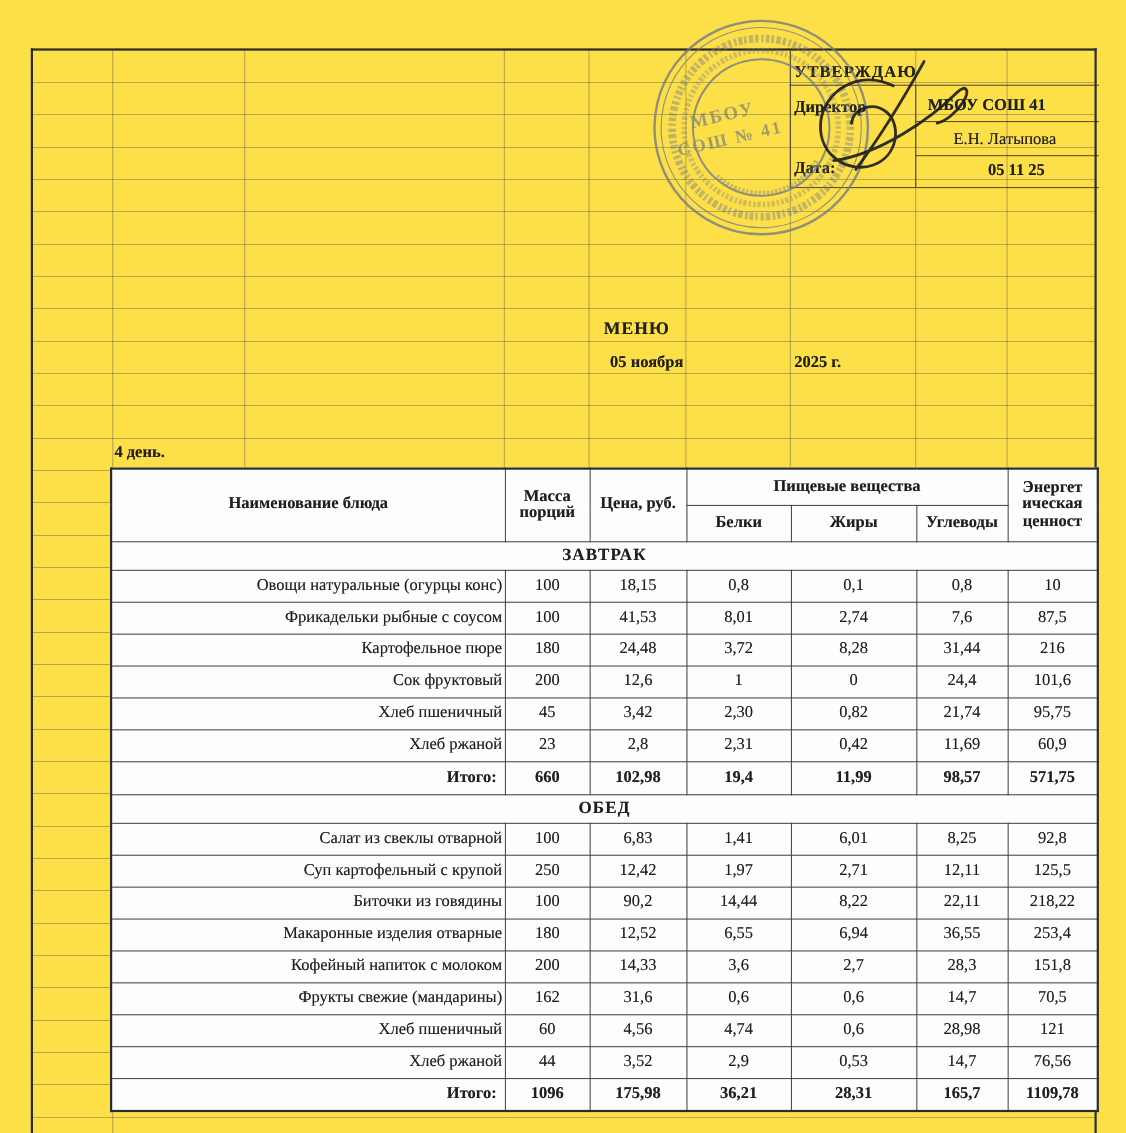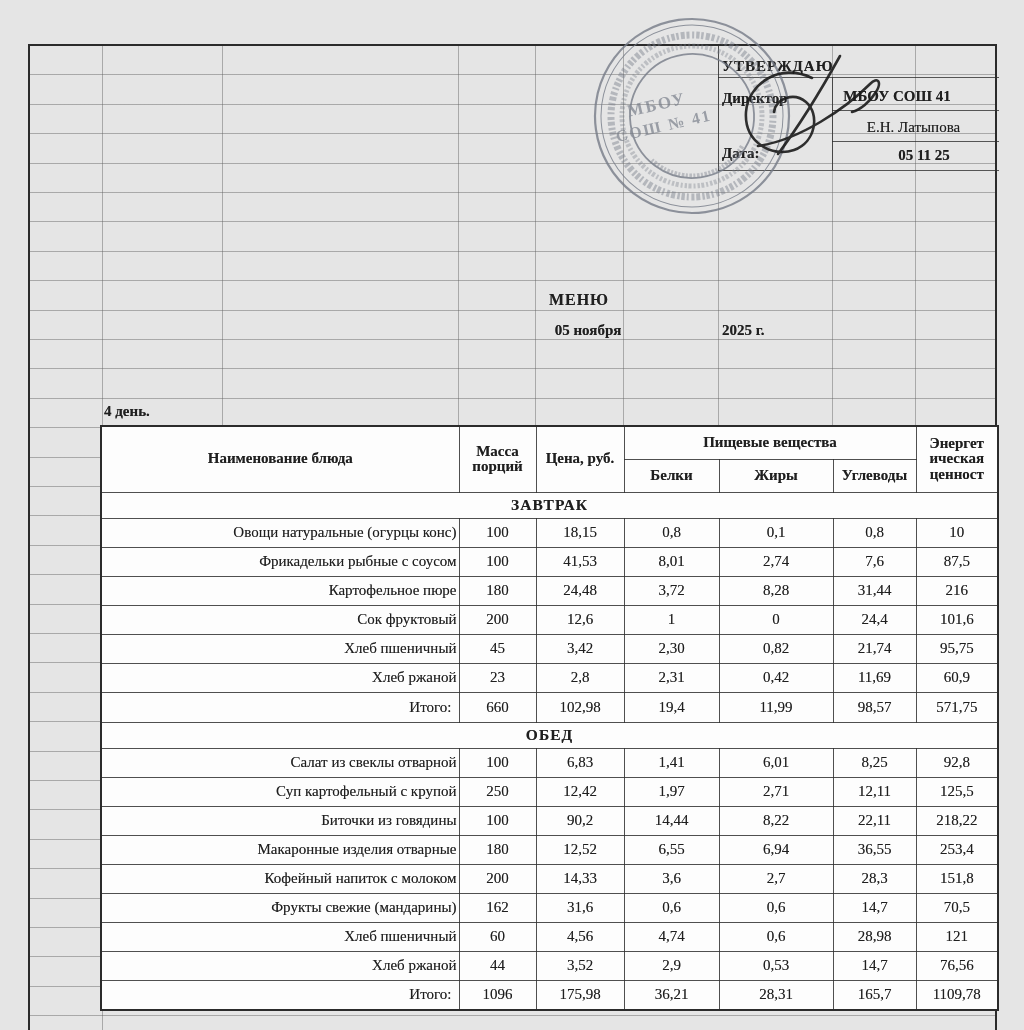--- a/index.html
+++ b/index.html
@@ -1,19 +1,19 @@
 <!DOCTYPE html>
 <html><head>
 <meta charset="utf-8">
 <style>
   * { box-sizing: border-box; }
   html,body { margin:0; padding:0; background:#ffffff; }
   .page {
     position:relative; width:1024px; height:1030px; overflow:hidden;
-    background:#e5e5e5; color:#1f1f1f;
+    background:#fde047; color:#1f1f1f;
     font-family:"Liberation Serif", serif;
     filter: blur(0.3px);
   }
   .sheet {
     position:absolute; left:28px; top:44px; width:969px; height:986px;
     border:2px solid #2b2b2b; border-bottom:none;
     background-image: repeating-linear-gradient(180deg,
       rgba(0,0,0,0) 0px, rgba(0,0,0,0) 28.4px,
       rgba(95,95,95,0.45) 28.4px, rgba(95,95,95,0.45) 29.4px);
   }
@@ -37,21 +37,21 @@
     overflow:hidden;
   }
   table.menu thead tr { height:33px; }
   table.menu th { font-weight:bold; line-height:1.05; }
   th.energy { white-space:pre-line; font-size:14.5px; }
   table.menu tbody tr { height:29px; }
   table.menu tr.band { height:26px; }
   table.menu tr.band td { font-weight:bold; font-size:15.5px; letter-spacing:1px; border-left:none; border-right:none; }
   table.menu td.name { text-align:right; padding-left:5px; }
   table.menu tr.total { height:30px; }
-  table.menu tr.total td { font-weight:normal; }
+  table.menu tr.total td { font-weight:bold; }
   table.menu tr.total td.name { text-align:right; padding-right:7px; }
   .stamp-svg { position:absolute; left:578px; top:2px; opacity:0.8; }
   .sig-svg { position:absolute; left:718px; top:40px; }
   .stamp-txt { font-family:"Liberation Serif", serif; font-weight:bold; letter-spacing:2px; }
 </style>
 </head>
 <body>
 
 <div class="page">
   <div class="sheet">

